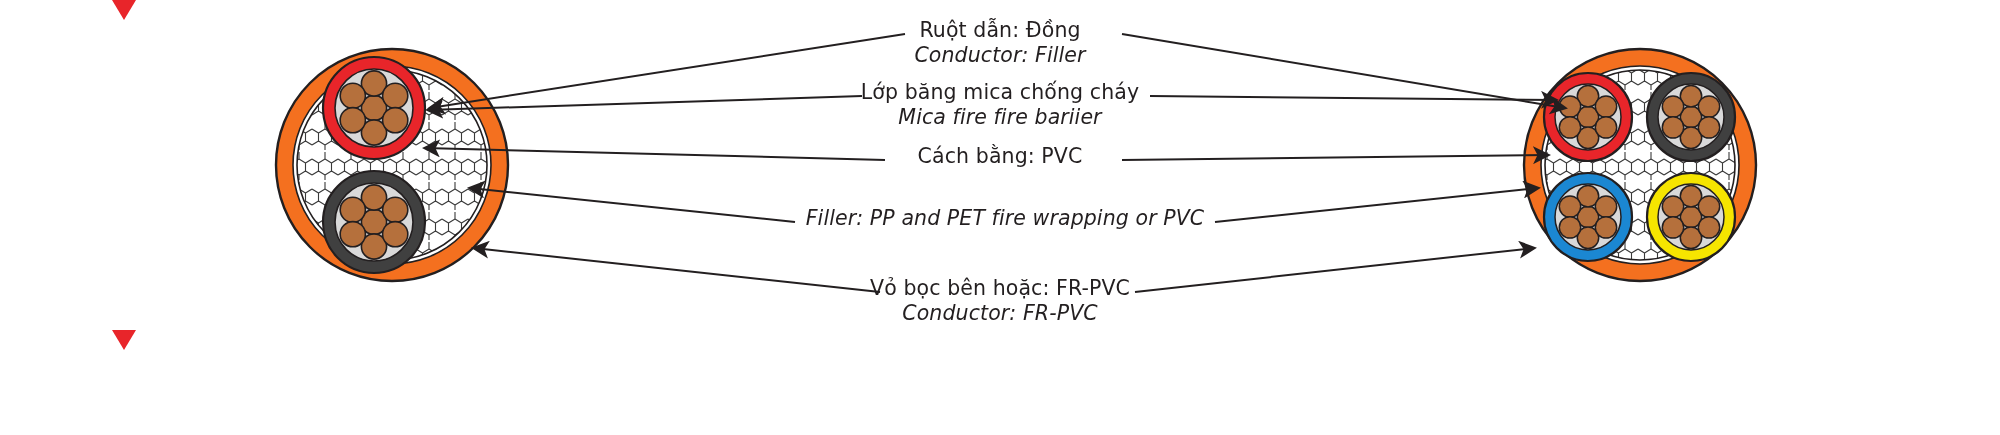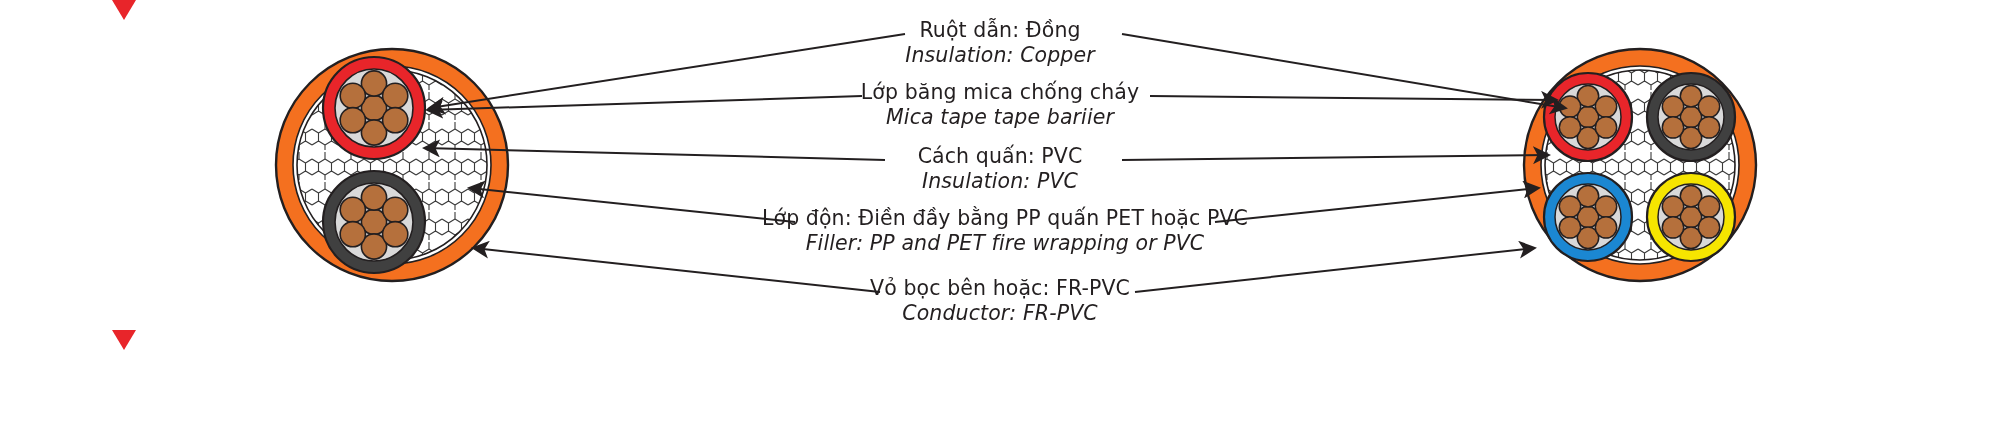--- a/index.html
+++ b/index.html
@@ -149,35 +149,33 @@
     </g>
 
     <g>
       <path d="M112 0 L136 0 L124 20 Z" fill="#E8252A"></path>
       <path d="M112 330 L136 330 L124 350 Z" fill="#E8252A"></path>
     </g>
   </svg>
 
   <div class="lbl" style="left:810px;top:18px;width:380px;">
     <div class="vi">Ruột dẫn: Đồng</div>
-    <div class="en">Insulation: Copper</div>
+    <div class="en">Conductor: Filler</div>
   </div>
 
   <div class="lbl" style="left:790px;top:80px;width:420px;text-align:center;">
     <div class="vi">Lớp băng mica chống cháy</div>
-    <div class="en">Mica tape tape bariier</div>
+    <div class="en">Mica fire fire bariier</div>
   </div>
 
   <div class="lbl" style="left:810px;top:144px;width:380px;">
-    <div class="vi">Cách quấn: PVC</div>
-    <div class="en">Insulation: PVC</div>
+    <div class="vi">Cách bằng: PVC</div>
   </div>
 
   <div class="lbl" style="left:700px;top:206px;width:610px;">
-    <div class="vi">Lớp độn: Điền đầy bằng PP quấn PET hoặc PVC</div>
     <div class="en">Filler: PP and PET fire wrapping or PVC</div>
   </div>
 
   <div class="lbl" style="left:790px;top:276px;width:420px;">
     <div class="vi">Vỏ bọc bên hoặc: FR-PVC</div>
     <div class="en">Conductor: FR-PVC</div>
   </div>
 
 </div>
 

